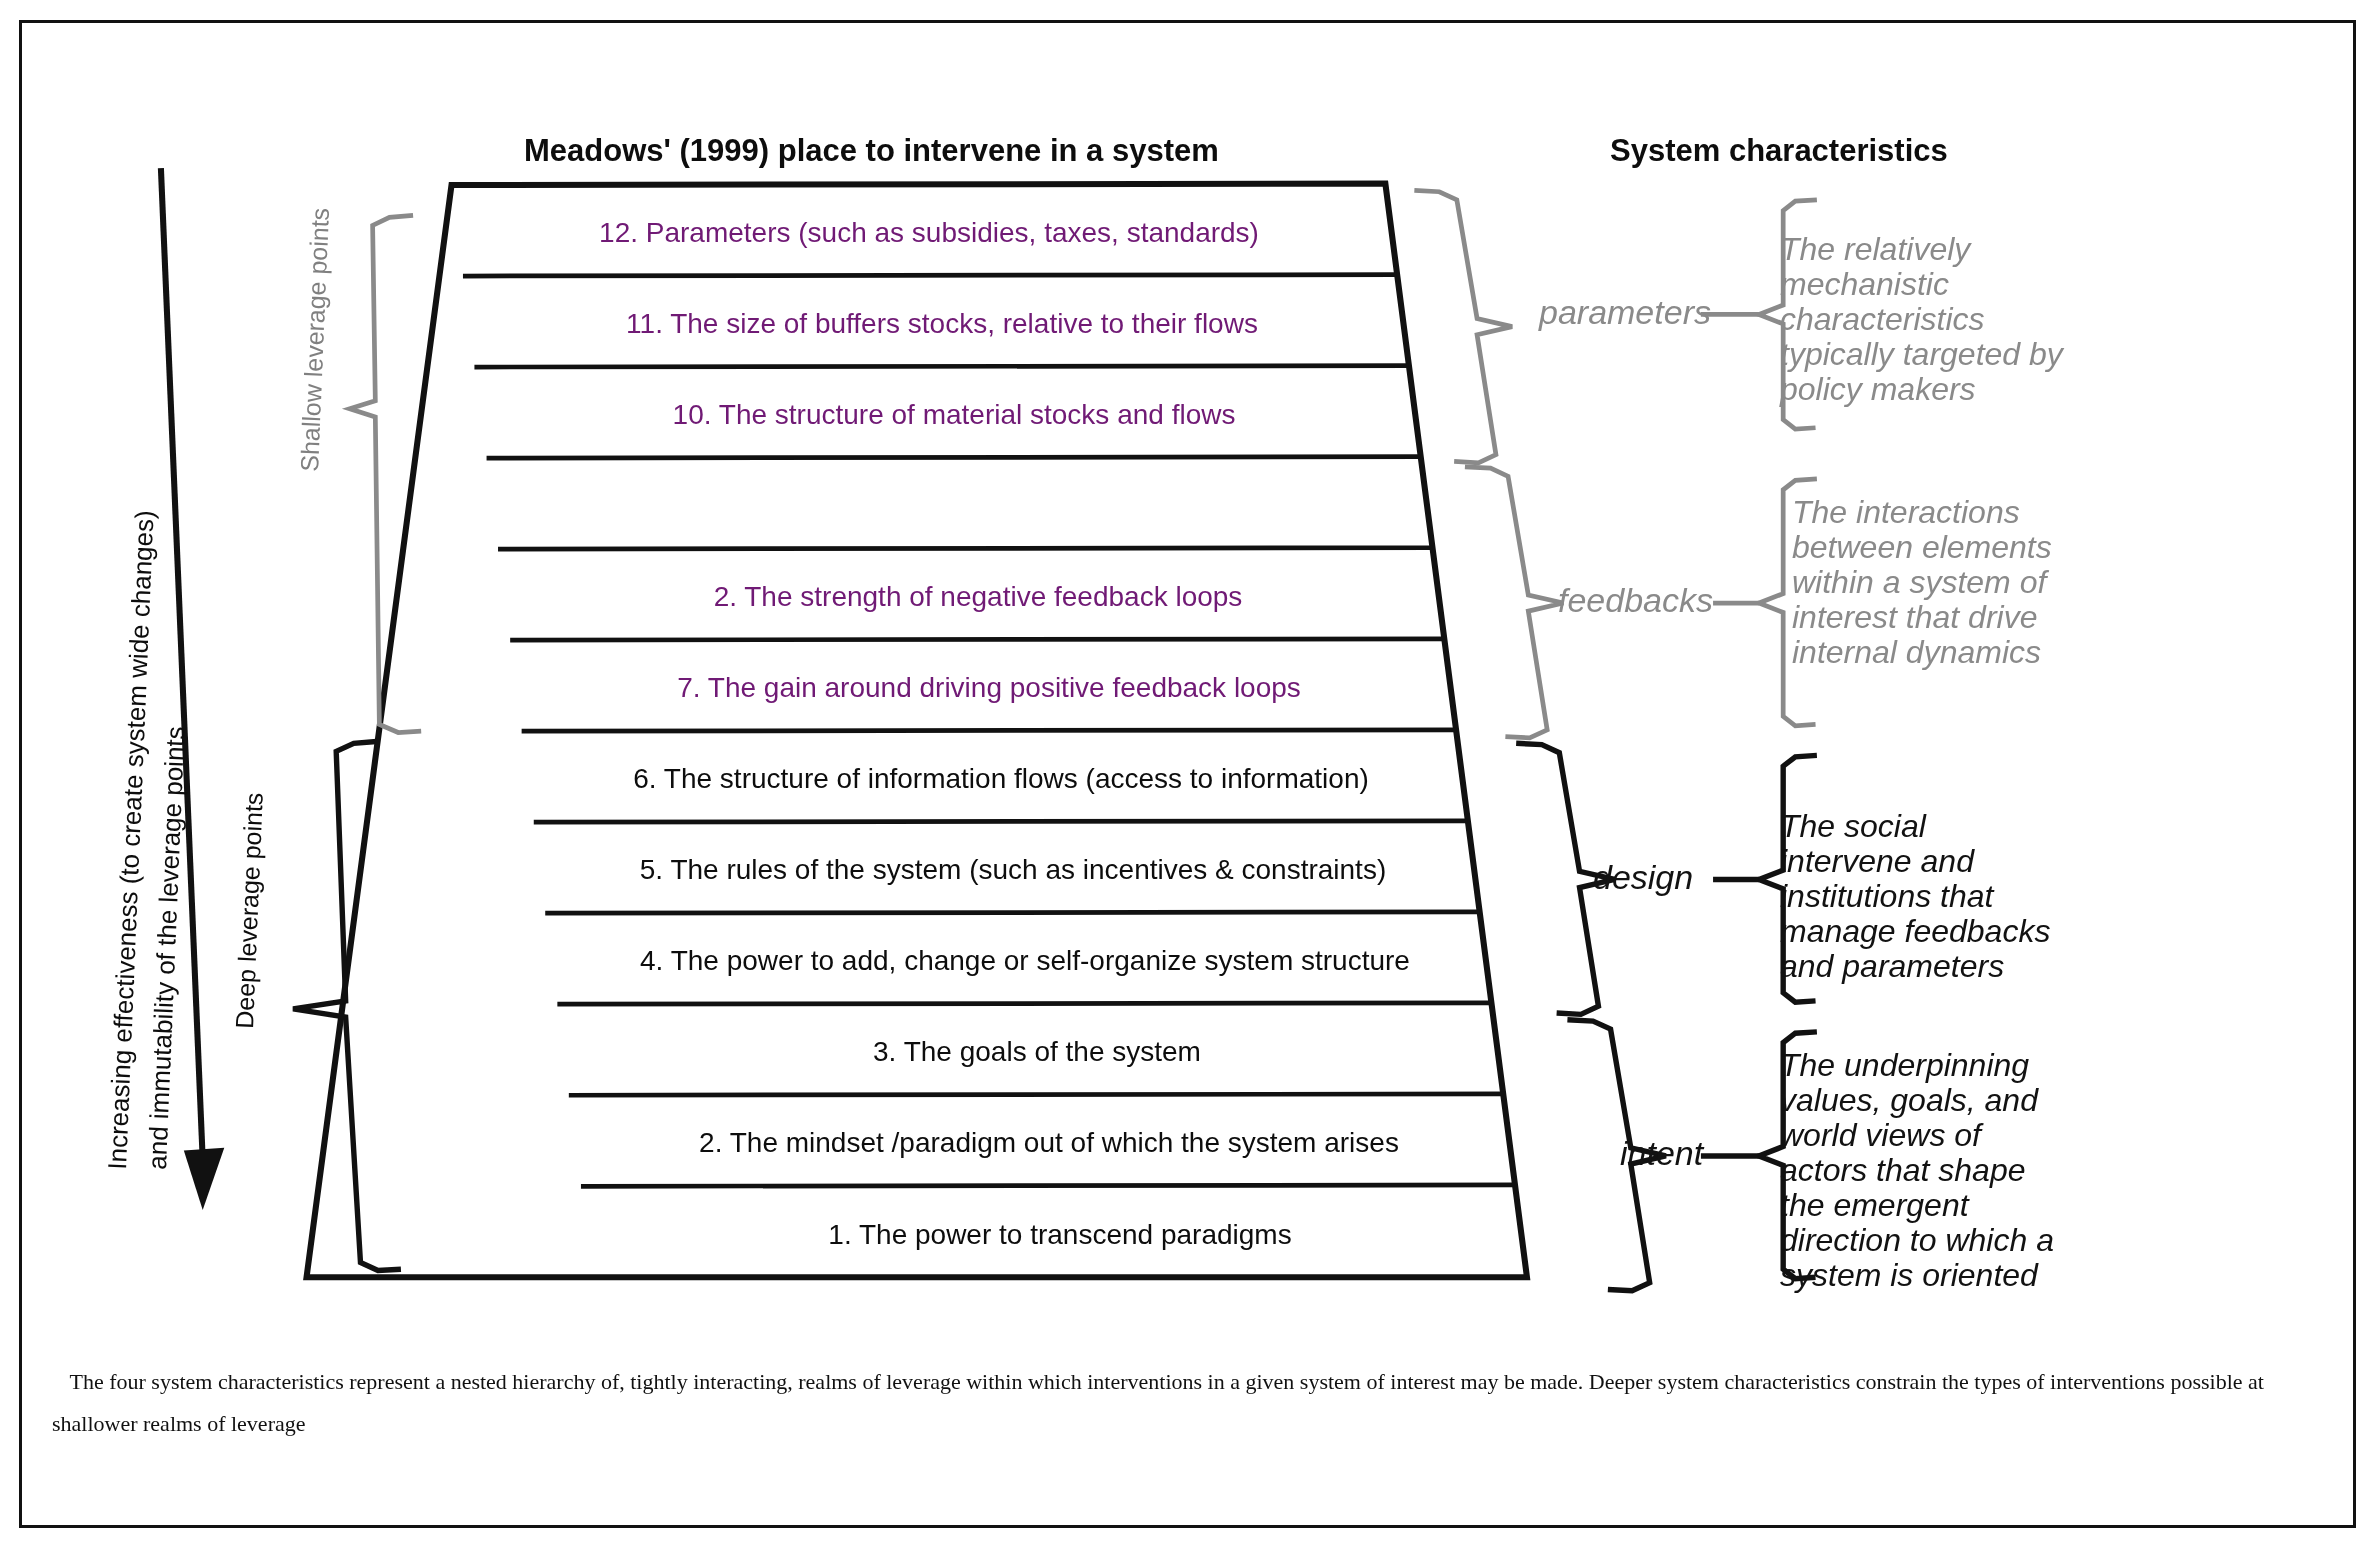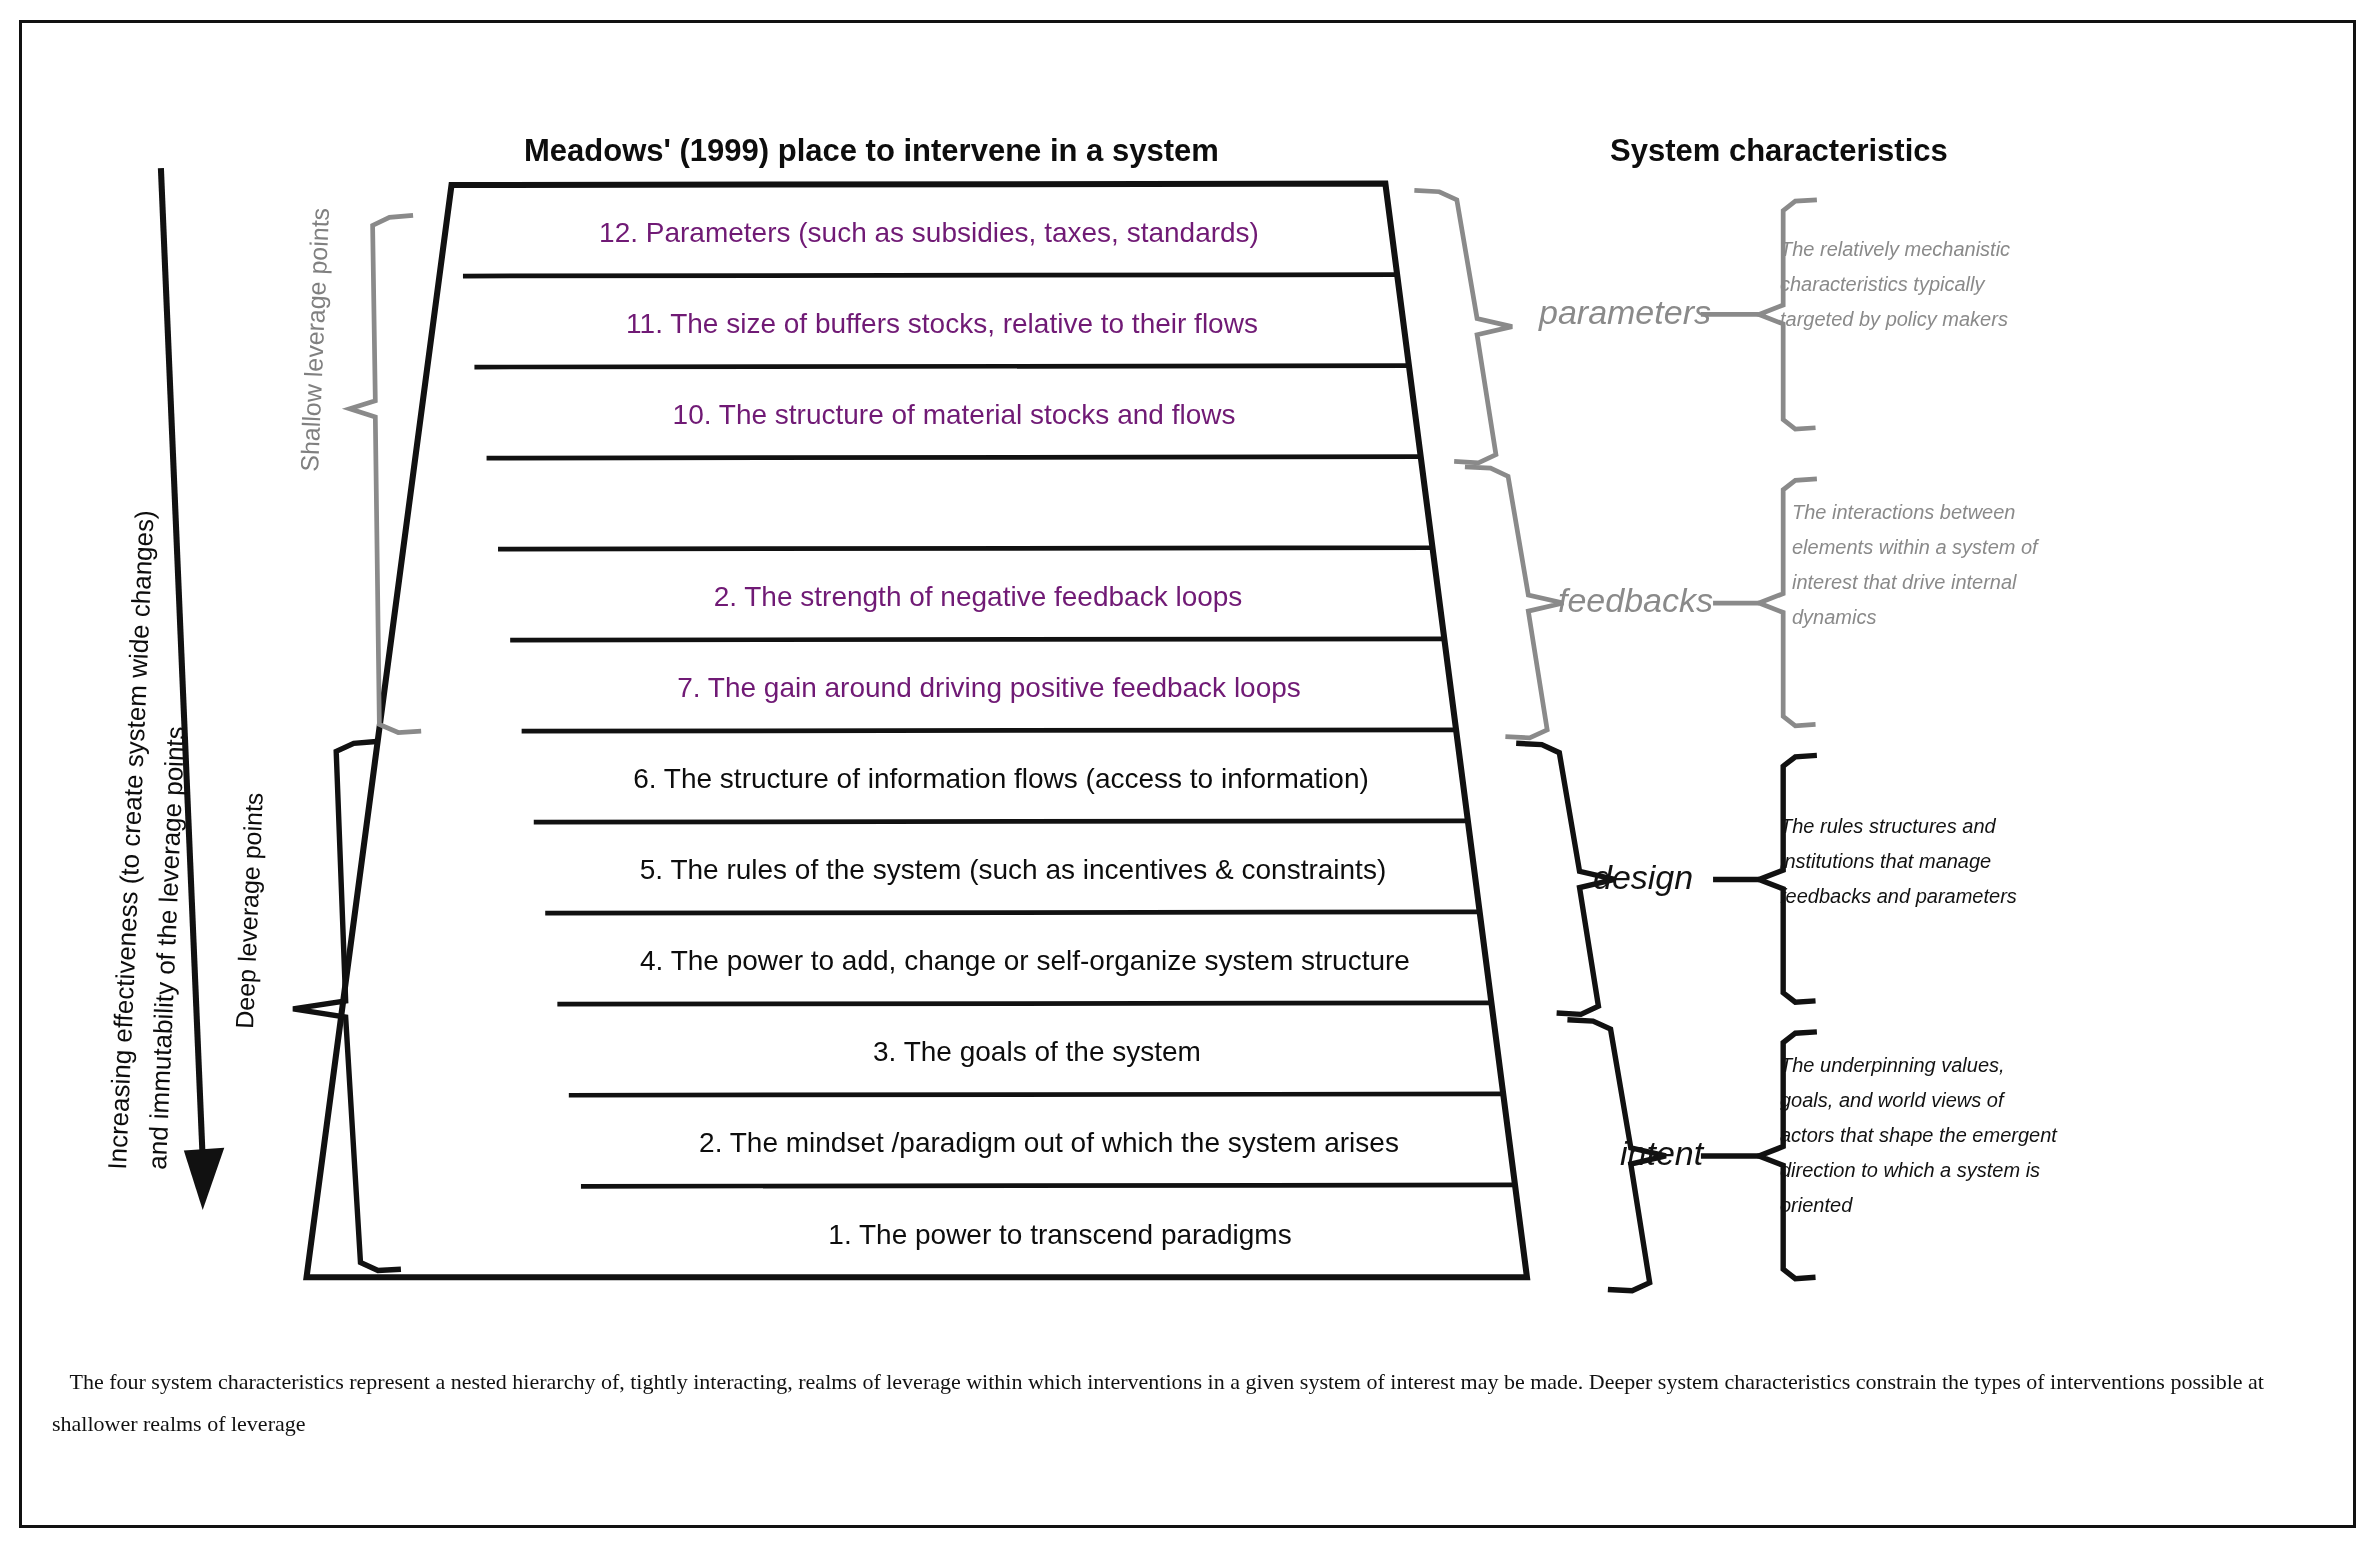--- a/index.html
+++ b/index.html
@@ -83,21 +83,21 @@
     font-style: italic;
     font-size: 34px;
     white-space: nowrap;
   }
   .group-label.gray { color: #8a8a8a; }
   .group-label.black { color: #121212; }
 
   .group-desc {
     position: absolute;
     font-style: italic;
-    font-size: 20px;
+    font-size: 32px;
     line-height: 35px;
     width: 283px;
   }
   .group-desc.gray { color: #8a8a8a; }
   .group-desc.black { color: #121212; }
 
   
   #caption {
     position: absolute;
     left: 30px;
@@ -236,19 +236,19 @@
 
   <div class="rot-label" id="left-deep" style="left:208px; top:1005px; transform: rotate(-87.6deg);">Deep leverage points</div>
 
   <div class="group-label gray" style="left:1517px; top:270px;">parameters</div>
   <div class="group-label gray" style="left:1536px; top:558px;">feedbacks</div>
   <div class="group-label black" style="left:1571px; top:835px;">design</div>
   <div class="group-label black" style="left:1598px; top:1111px;">intent</div>
 
   <div class="group-desc gray" style="left:1758px; top:209px;">The relatively mechanistic characteristics typically targeted by policy makers</div>
   <div class="group-desc gray" style="left:1758px; top:472px;margin-left:12px;">The interactions between elements within a system of interest that drive internal dynamics</div>
-  <div class="group-desc black" style="left:1758px; top:786px;">The rules structures and institutions that manage feedbacks and parameters</div>
+  <div class="group-desc black" style="left:1758px; top:786px;">The social intervene and institutions that manage feedbacks and parameters</div>
   <div class="group-desc black" style="left:1758px; top:1025px;">The underpinning values, goals, and world views of actors that shape the emergent direction to which a system is oriented</div>
 
   <div id="caption">The four system characteristics represent a nested hierarchy of, tightly interacting, realms of leverage within which interventions in a given system of interest may be made. Deeper system characteristics constrain the types of interventions possible at shallower realms of leverage</div>
 
 </div>
 
 
 </body></html>

